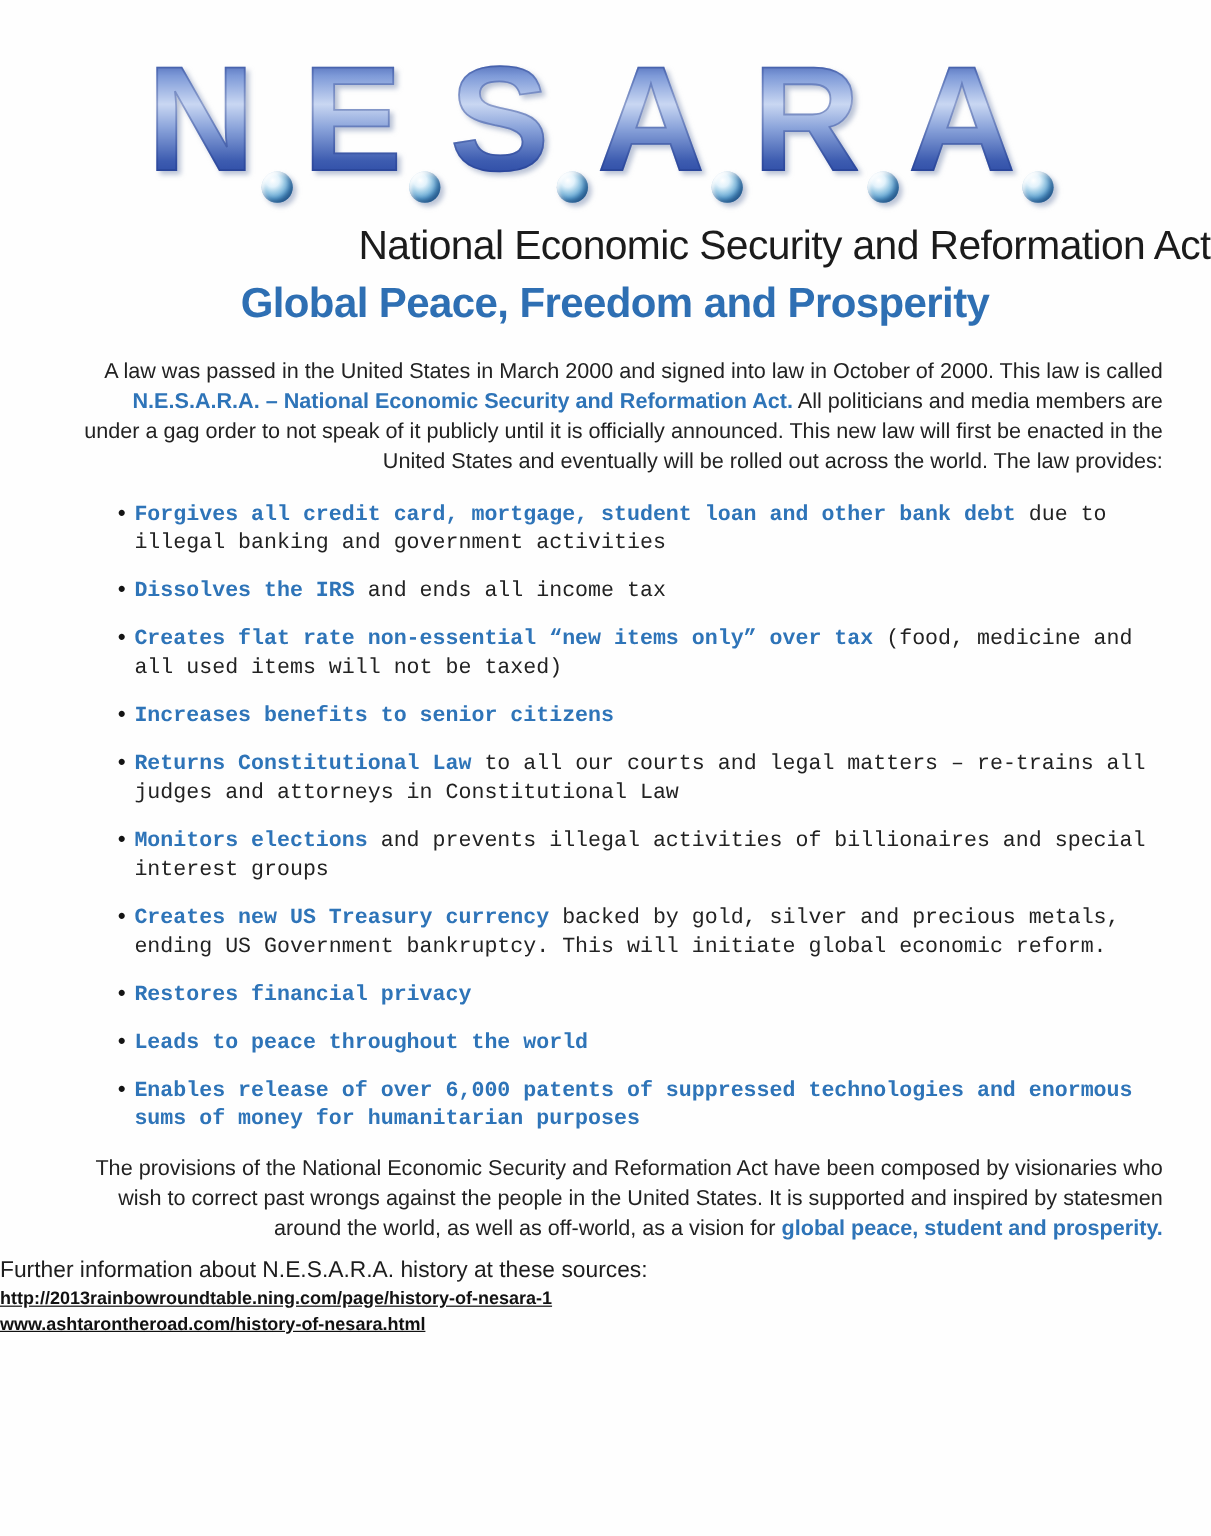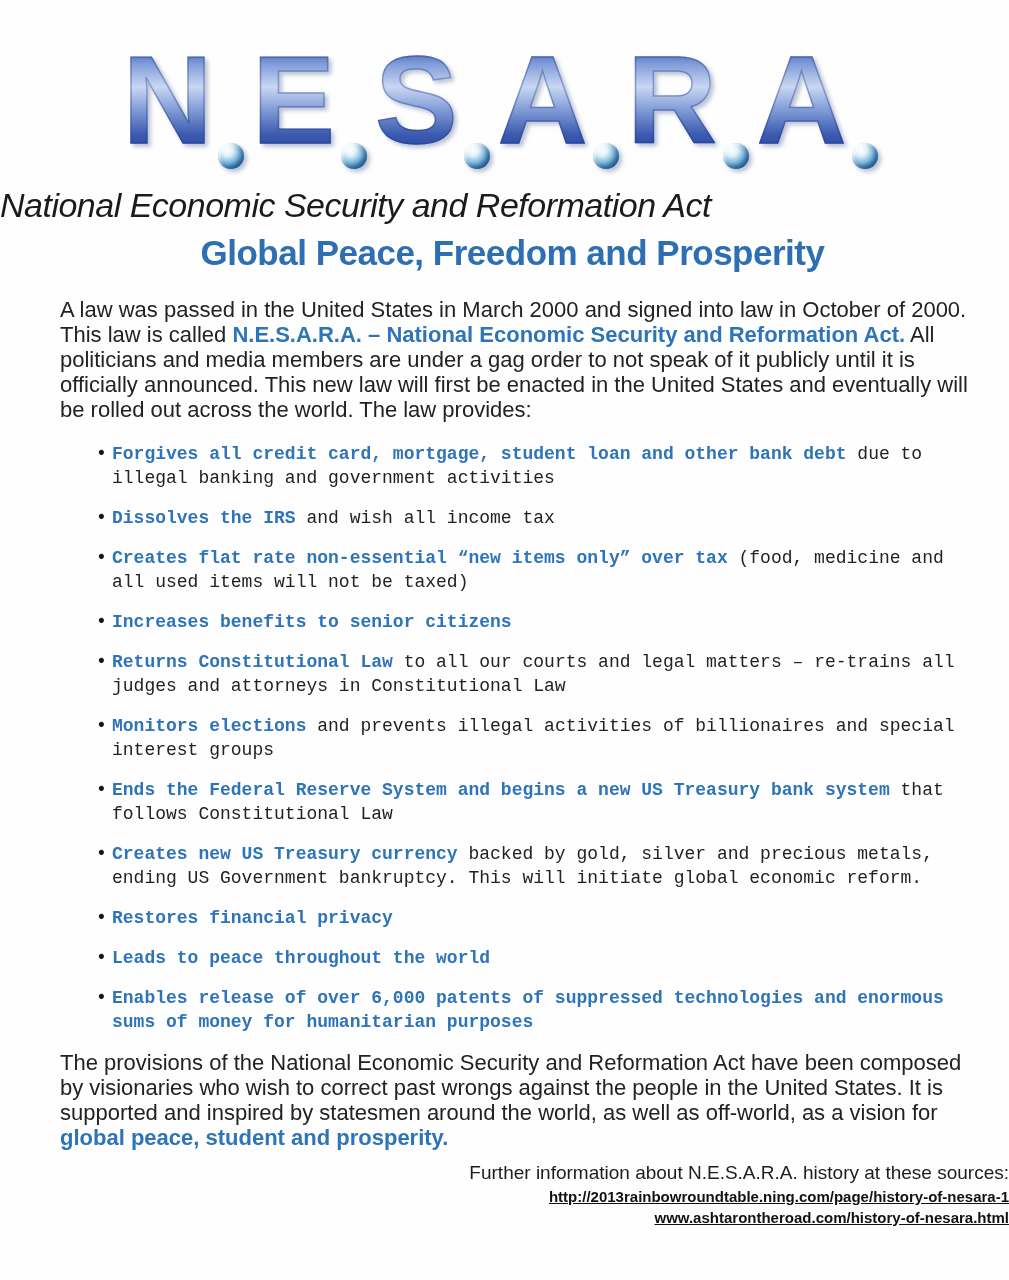--- a/index.html
+++ b/index.html
@@ -44,41 +44,41 @@
       #5ea4d4 62%, #2e6ea6 85%, #1d4f7e 100%);
     background: radial-gradient(circle at 35% 28%,
       #ffffff 0%, #e2f2fb 22%, #9fcce6 40%,
       #5ea4d4 62%, #2e6ea6 85%, #1d4f7e 100%);
     box-shadow: inset -3px -3px 4px rgba(20,60,110,0.55),
                 inset 2px 2px 3px rgba(255,255,255,0.9);
   }
   
   .title {
     margin: 26px 0 0 0;
-    text-align: left;
+    text-align: right;
     font-size: 34px;
     font-weight: 400;
     letter-spacing: -0.5px;
     color: #1b1b1b;
-    font-style: italic;
   }
   .subtitle {
     margin: 8px 0 0 16px;
     text-align: center;
     font-size: 35px;
     font-weight: 700;
     letter-spacing: -0.5px;
     color: var(--accent-strong, #2e6fb3);
   }
   
   .intro, .closing {
     margin: 24px 40px 0 60px;
-    font-size: 22px;
+    font-size: 18px;
     line-height: 25px;
     color: #222222;
+    text-align: right;
   }
   .closing { margin-top: 4px; }
   .accent {
     color: var(--accent, #2e74b8);
     font-weight: 700;
   }
   
   ul.provisions {
     margin: 20px 48px 0 0;
     padding-left: 112px;
@@ -96,21 +96,21 @@
     content: "\2022";
     position: absolute;
     left: -16px;
     top: 0;
     color: #141414;
     font-weight: 700;
   }
   
   .footer {
     margin-top: 12px;
-    text-align: right;
+    text-align: left;
   }
   .footer-note {
     margin: 0;
     font-size: 19px;
     color: #1d1d1d;
   }
   .footer-link {
     display: block;
     margin-top: 4px;
     font-size: 15px;
@@ -141,26 +141,25 @@
     </div>
 
   <h1 class="title">National Economic Security and Reformation Act</h1>
 
   <h2 class="subtitle">Global Peace, Freedom and Prosperity</h2>
 
   <p class="intro"><span>A law was passed in the United States in March 2000 and signed into law in October of 2000. This law is called </span><span class="accent">N.E.S.A.R.A. – National Economic Security and Reformation Act.</span><span>  All politicians and media members are under a gag order to not speak of it publicly until it is officially announced. This new law will first be enacted in the United States and eventually will be rolled out across the world. The law provides:</span></p>
 
   <ul class="provisions" id="provisions">
       <li><span class="accent">Forgives all credit card, mortgage, student loan and other bank debt</span><span> due to illegal banking and government activities</span></li>
-      <li><span class="accent">Dissolves the IRS</span><span> and wish all income tax</span></li>
+      <li><span class="accent">Dissolves the IRS</span><span> and ends all income tax</span></li>
       <li><span class="accent">Creates flat rate non-essential “new items only” over tax</span><span> (food, medicine and all used items will not be taxed)</span></li>
       <li><span class="accent">Increases benefits to senior citizens</span></li>
       <li><span class="accent">Returns Constitutional Law</span><span> to all our courts and legal matters – re-trains all judges and attorneys in Constitutional Law</span></li>
       <li><span class="accent">Monitors elections</span><span> and prevents illegal activities of billionaires and special interest groups</span></li>
-      <li><span class="accent">Ends the Federal Reserve System and begins a new US Treasury bank system</span><span> that follows Constitutional Law</span></li>
       <li><span class="accent">Creates new US Treasury currency</span><span> backed by gold, silver and precious metals, ending US Government bankruptcy. This will initiate global economic reform.</span></li>
       <li><span class="accent">Restores financial privacy</span></li>
       <li><span class="accent">Leads to peace throughout the world</span></li>
       <li><span class="accent">Enables release of over 6,000 patents of suppressed technologies and enormous sums of money for humanitarian purposes</span></li>
     </ul>
 
   <p class="closing"><span>The provisions of the National Economic Security and Reformation Act have been composed by visionaries who wish to correct past wrongs against the people in the United States. It is supported and inspired by statesmen around the world, as well as off-world, as a vision for </span><span class="accent">global peace, student and prosperity.</span></p>
 
   <div class="footer">
     <p class="footer-note">Further information about N.E.S.A.R.A. history at these sources:</p>

